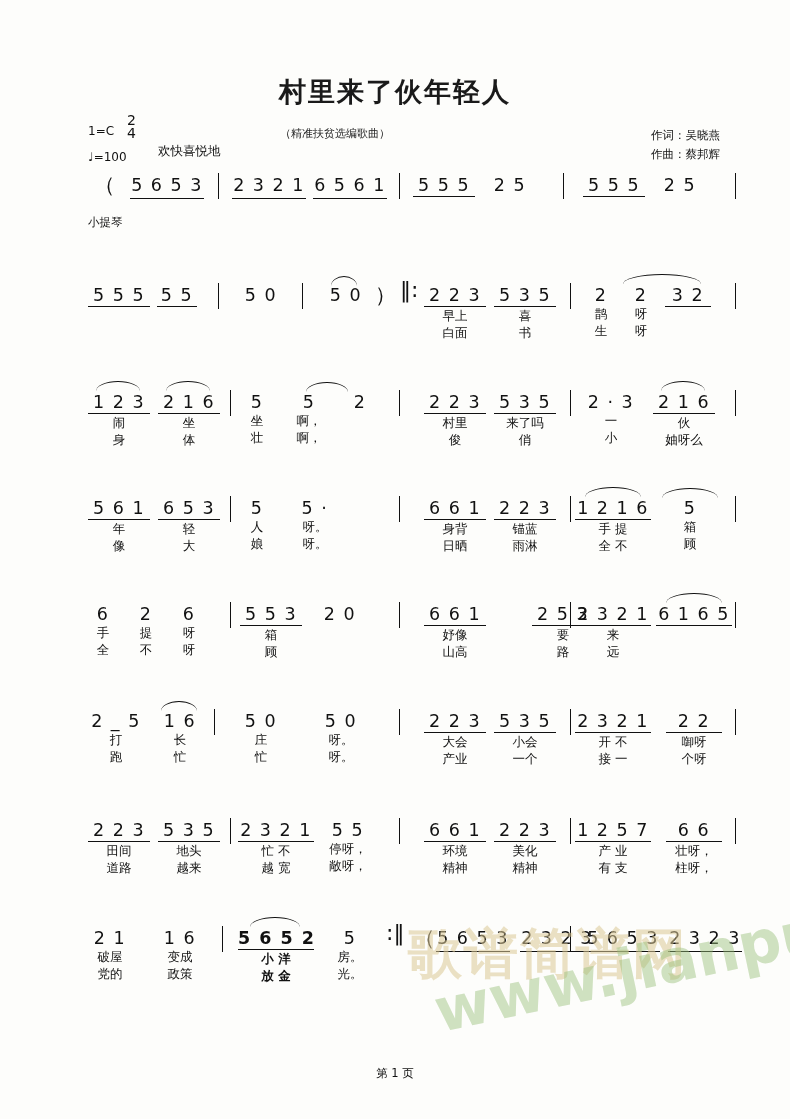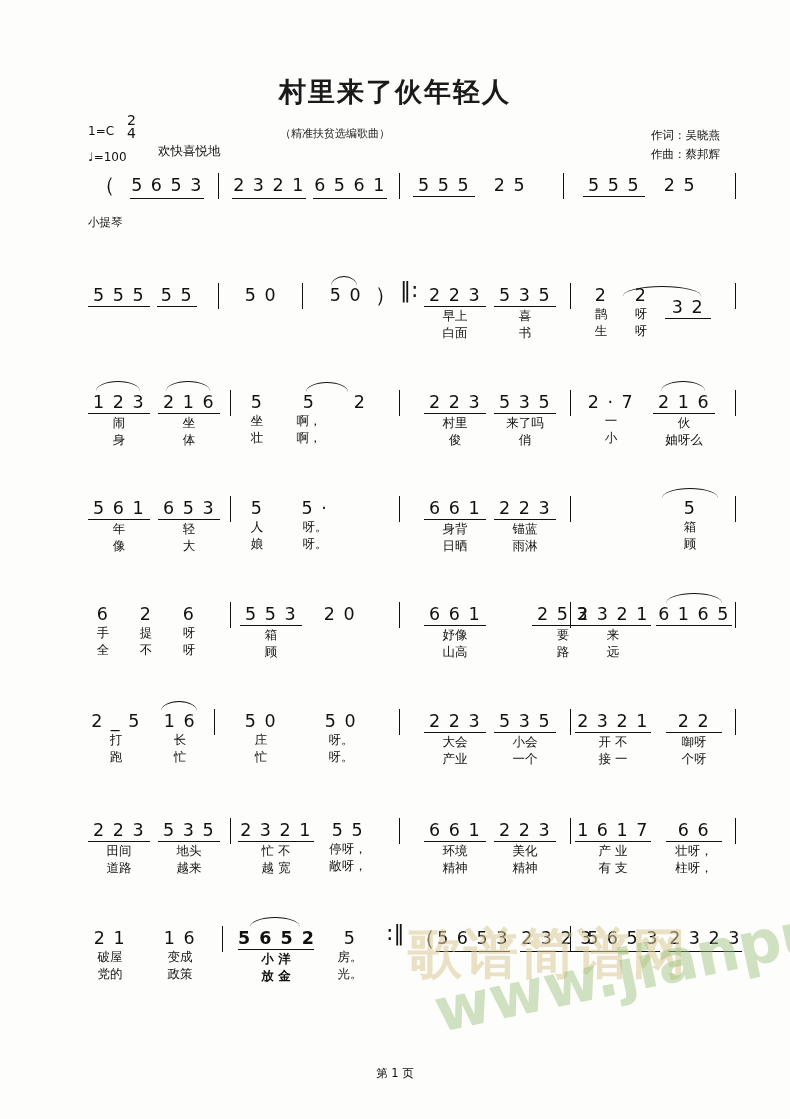--- a/index.html
+++ b/index.html
@@ -280,21 +280,21 @@
     <div class="cell" style="left:585px; top:0px; width:32px;">
       <div class="notes">2</div>
       <div class="lyr">鹊</div>
       <div class="lyr">生</div>
     </div>
     <div class="cell" style="left:625px; top:0px; width:32px;">
       <div class="notes">2</div>
       <div class="lyr">呀</div>
       <div class="lyr">呀</div>
     </div>
-    <div class="cell" style="left:665px; top:12px; width:46px;">
+    <div class="cell" style="left:665px; top:0px; width:46px;">
       <div class="notes beam1">3 2</div>
       <div class="arc" style="left:-42px; top:-11px; width:78px;"></div>
     </div>
     <div class="barline" style="left:735px; top:-2px;"></div>
   </div>
 
   <div class="row" style="top:392px;">
     <div class="cell" style="left:88px; top:0px; width:62px;">
       <div class="notes beam1">1 2 3</div>
       <div class="arc" style="left:8px; top:-11px; width:44px;"></div>
@@ -331,21 +331,21 @@
       <div class="lyr">俊</div>
     </div>
     <div class="cell" style="left:494px; top:0px; width:62px;">
       <div class="notes beam1">5 3 5</div>
       <div class="lyr">来了吗</div>
       <div class="lyr">俏</div>
     </div>
     <div class="barline" style="left:570px; top:-2px;"></div>
 
     <div class="cell" style="left:580px; top:0px; width:62px;">
-      <div class="notes">2 · 7</div>
+      <div class="notes">2 · 3</div>
       <div class="lyr">一</div>
       <div class="lyr">小</div>
     </div>
     <div class="cell" style="left:653px; top:0px; width:62px;">
       <div class="notes beam1">2 1 6</div>
       <div class="arc" style="left:8px; top:-11px; width:44px;"></div>
       <div class="lyr">伙</div>
       <div class="lyr">妯呀么</div>
     </div>
     <div class="barline" style="left:735px; top:-2px;"></div>
@@ -381,20 +381,26 @@
       <div class="lyr">身背</div>
       <div class="lyr">日晒</div>
     </div>
     <div class="cell" style="left:494px; top:0px; width:62px;">
       <div class="notes beam1">2 2 3</div>
       <div class="lyr">锚蓝</div>
       <div class="lyr">雨淋</div>
     </div>
     <div class="barline" style="left:570px; top:-2px;"></div>
 
+    <div class="cell" style="left:575px; top:0px; width:76px;">
+      <div class="notes beam1">1 2 1 6</div>
+      <div class="arc" style="left:10px; top:-11px; width:56px;"></div>
+      <div class="lyr">手 提</div>
+      <div class="lyr">全 不</div>
+    </div>
     <div class="cell" style="left:670px; top:0px; width:40px;">
       <div class="notes">5</div>
       <div class="arc" style="left:-8px; top:-10px; width:56px;"></div>
       <div class="lyr">箱</div>
       <div class="lyr">顾</div>
     </div>
     <div class="barline" style="left:735px; top:-2px;"></div>
   </div>
 
   <div class="row" style="top:604px;">
@@ -531,21 +537,21 @@
       <div class="lyr">精神</div>
     </div>
     <div class="cell" style="left:494px; top:0px; width:62px;">
       <div class="notes beam1">2 2 3</div>
       <div class="lyr">美化</div>
       <div class="lyr">精神</div>
     </div>
     <div class="barline" style="left:570px; top:-2px;"></div>
 
     <div class="cell" style="left:575px; top:0px; width:76px;">
-      <div class="notes beam1">1 6 1 7</div>
+      <div class="notes beam1">1 2 5 7</div>
       <div class="lyr">产 业</div>
       <div class="lyr">有 支</div>
     </div>
     <div class="cell" style="left:666px; top:0px; width:56px;">
       <div class="notes beam1">6 6</div>
       <div class="lyr">壮呀，</div>
       <div class="lyr">柱呀，</div>
     </div>
     <div class="barline" style="left:735px; top:-2px;"></div>
   </div>

